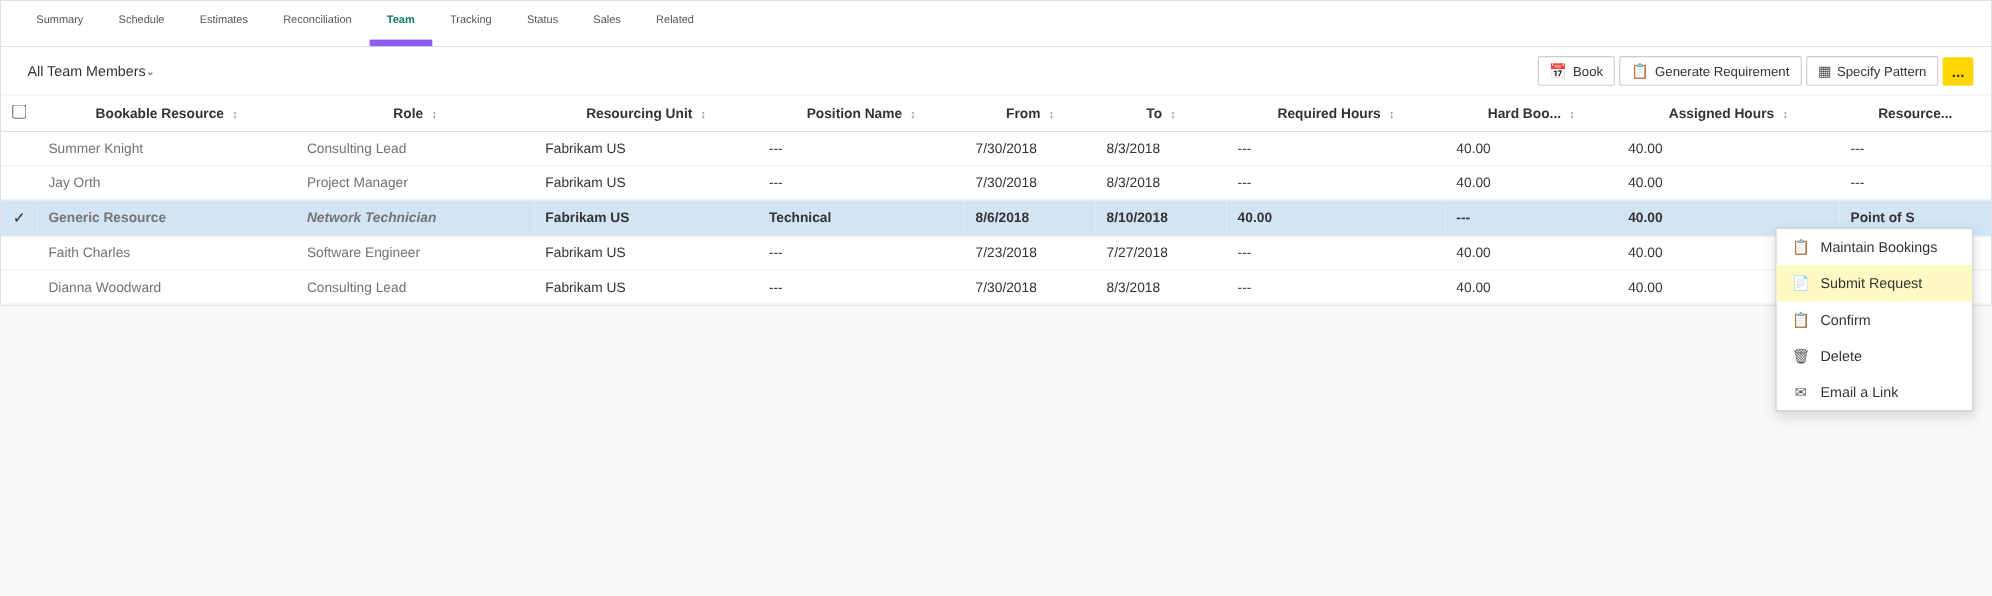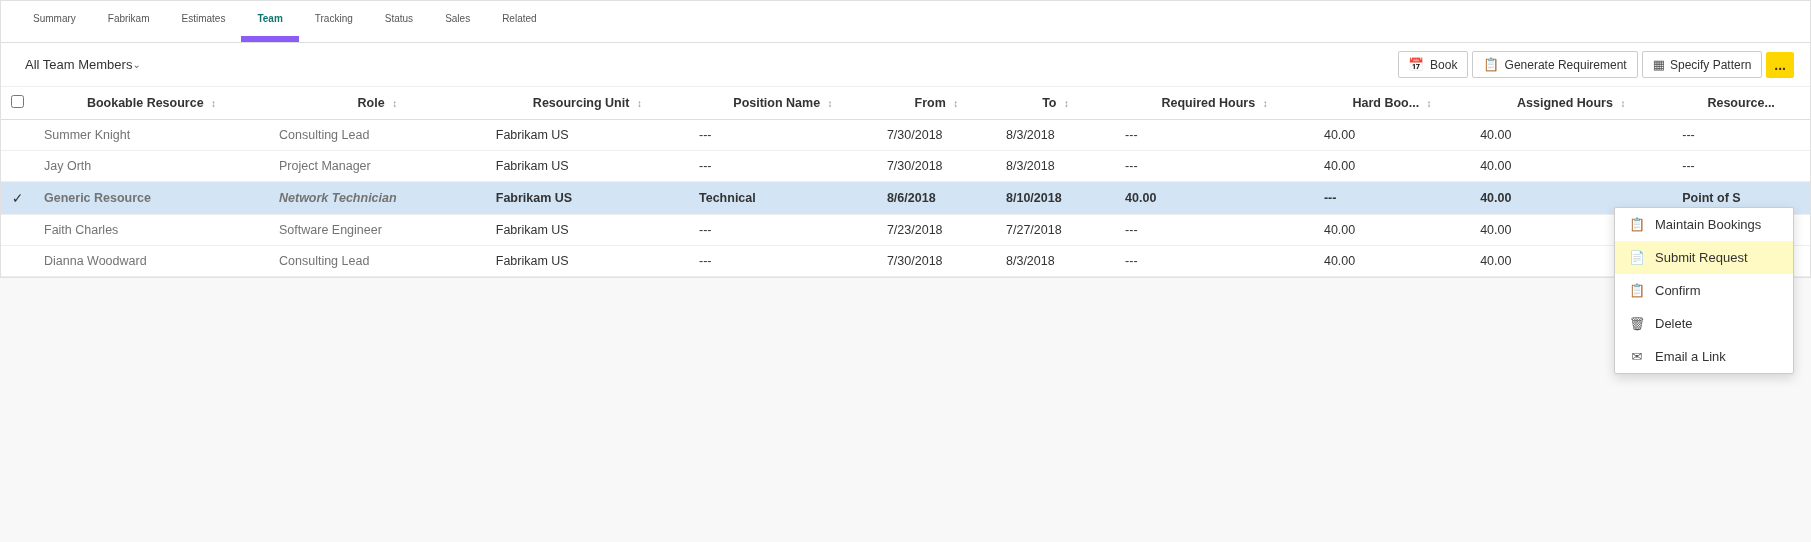--- a/index.html
+++ b/index.html
@@ -150,22 +150,23 @@
     .content-area { background: #fff; border: 1px solid #e0e0e0; margin: 0; }
   </style>
 </head>
 <body>
 
 <div class="page-wrapper">
   <div class="content-area">
 
     <nav class="nav-tabs">
       <div class="nav-tab">Summary</div>
-      <div class="nav-tab">Fabrikam</div>
+      <div class="nav-tab">Schedule</div>
       <div class="nav-tab">Estimates</div>
+      <div class="nav-tab">Reconciliation</div>
       <div class="nav-tab active">Team</div>
       <div class="nav-tab">Tracking</div>
       <div class="nav-tab">Status</div>
       <div class="nav-tab">Sales</div>
       <div class="nav-tab">Related</div>
     </nav>
 
     <div class="toolbar">
       <button class="filter-dropdown">
         <span>All Team Members</span>

